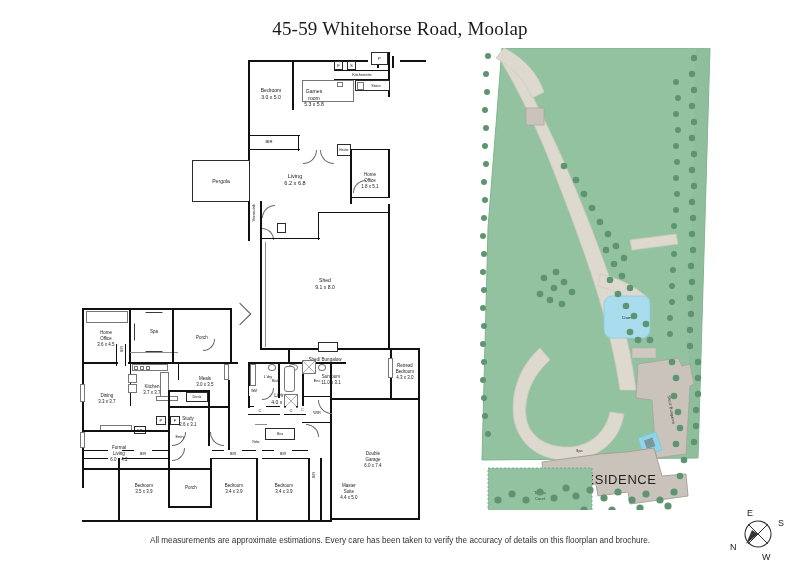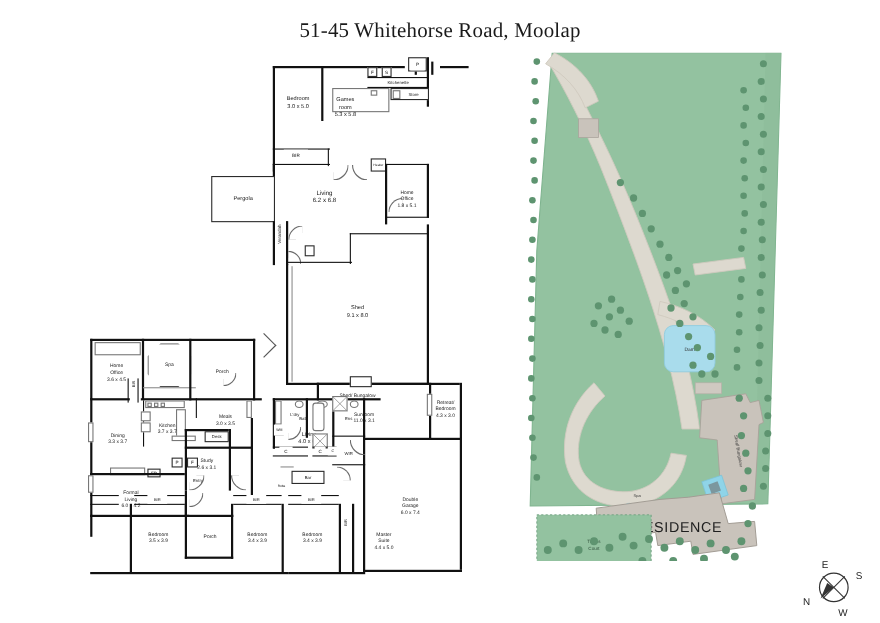--- a/index.html
+++ b/index.html
@@ -91,21 +91,21 @@
 
   
   #site { position: absolute; left: 480px; top: 48px; width: 320px; height: 462px; }
   .sp-svg { position: absolute; left: 0; top: 0; }
 </style>
 </head>
 <body>
 
 <div id="page">
 
-  <div id="title">51-45 Whitehorse Road, Moolap</div>
+  <div id="title">45-59 Whitehorse Road, Moolap</div>
 
   <div class="fp" id="upper" style="left:240px; top:52px; width:190px; height:300px;">
 
     <div class="wall" style="left:8px;  top:8px;   width:120px; height:1.6px;"></div>
     <div class="wall" style="left:160px;top:8px;   width:26px;  height:1.6px;"></div>
     <div class="wall" style="left:8px;  top:8px;   width:1.6px; height:96px;"></div>
     <div class="wall" style="left:137px;top:4px;   width:1.6px; height:12px;"></div>
     <div class="wall" style="left:152px;top:4px;   width:1.6px; height:12px;"></div>
 
     <div class="wall" style="left:133px;top:2px;   width:1.6px; height:8px;"></div>
@@ -631,13 +631,14 @@
         <line x1="42" y1="24" x2="22" y2="44" stroke="#333" stroke-width="1"></line>
         <polygon points="32,34 20,44 26,30" fill="#333"></polygon>
         <text x="21" y="16" font-size="9" font-family="Liberation Sans, sans-serif" fill="#222" id="cmp-e">E</text>
         <text x="52" y="26" font-size="9" font-family="Liberation Sans, sans-serif" fill="#222" id="cmp-s">S</text>
         <text x="4" y="50" font-size="9" font-family="Liberation Sans, sans-serif" fill="#222" id="cmp-n">N</text>
         <text x="36" y="60" font-size="9" font-family="Liberation Sans, sans-serif" fill="#222" id="cmp-w">W</text>
       </svg>
     </div>
   </div>
 
+  <div id="footer">All measurements are approximate estimations. Every care has been taken to verify the accuracy of details on this floorplan and brochure.</div>
 </div>
 
 </body></html>

